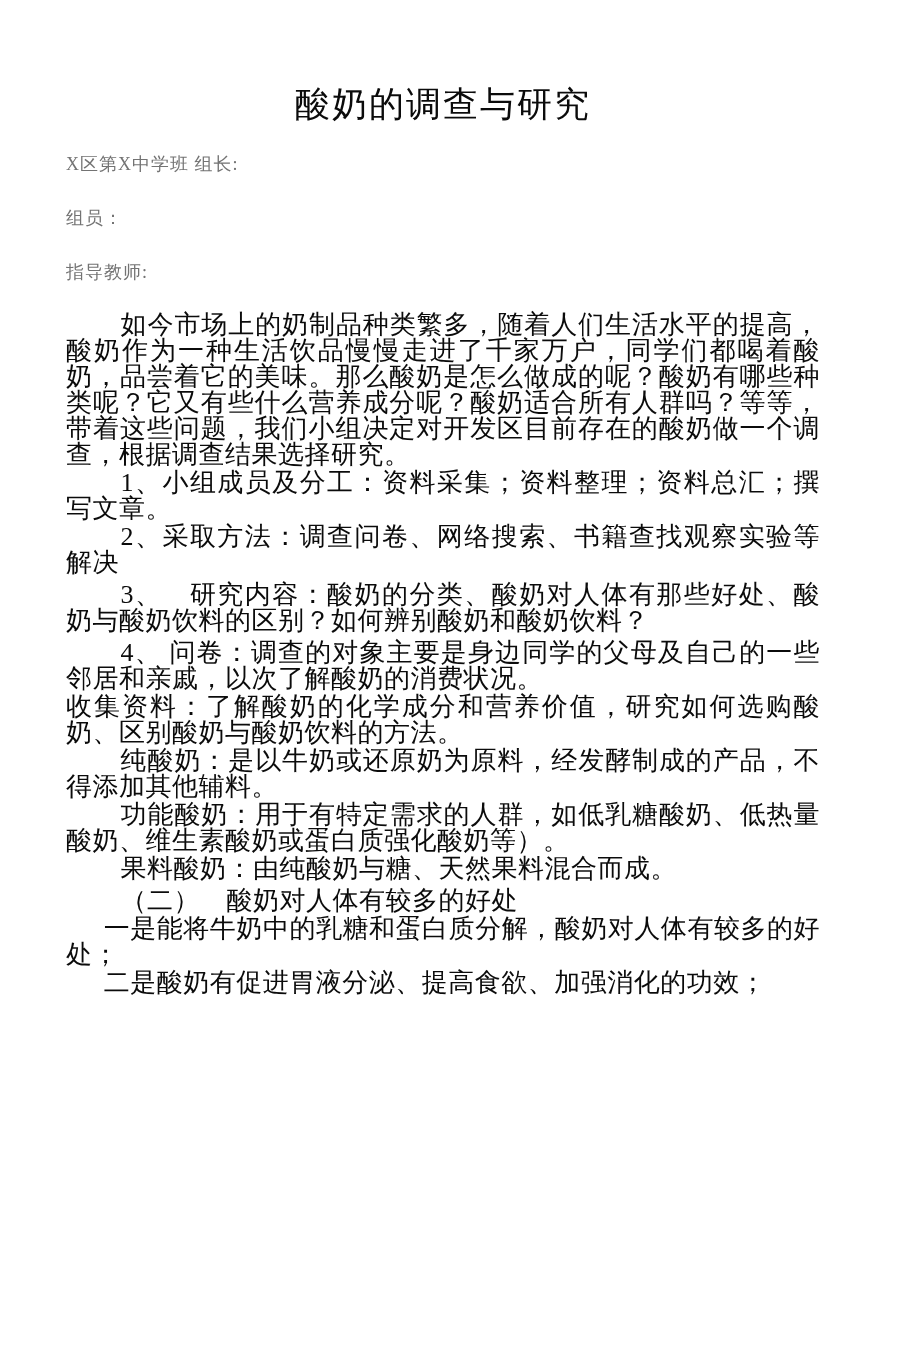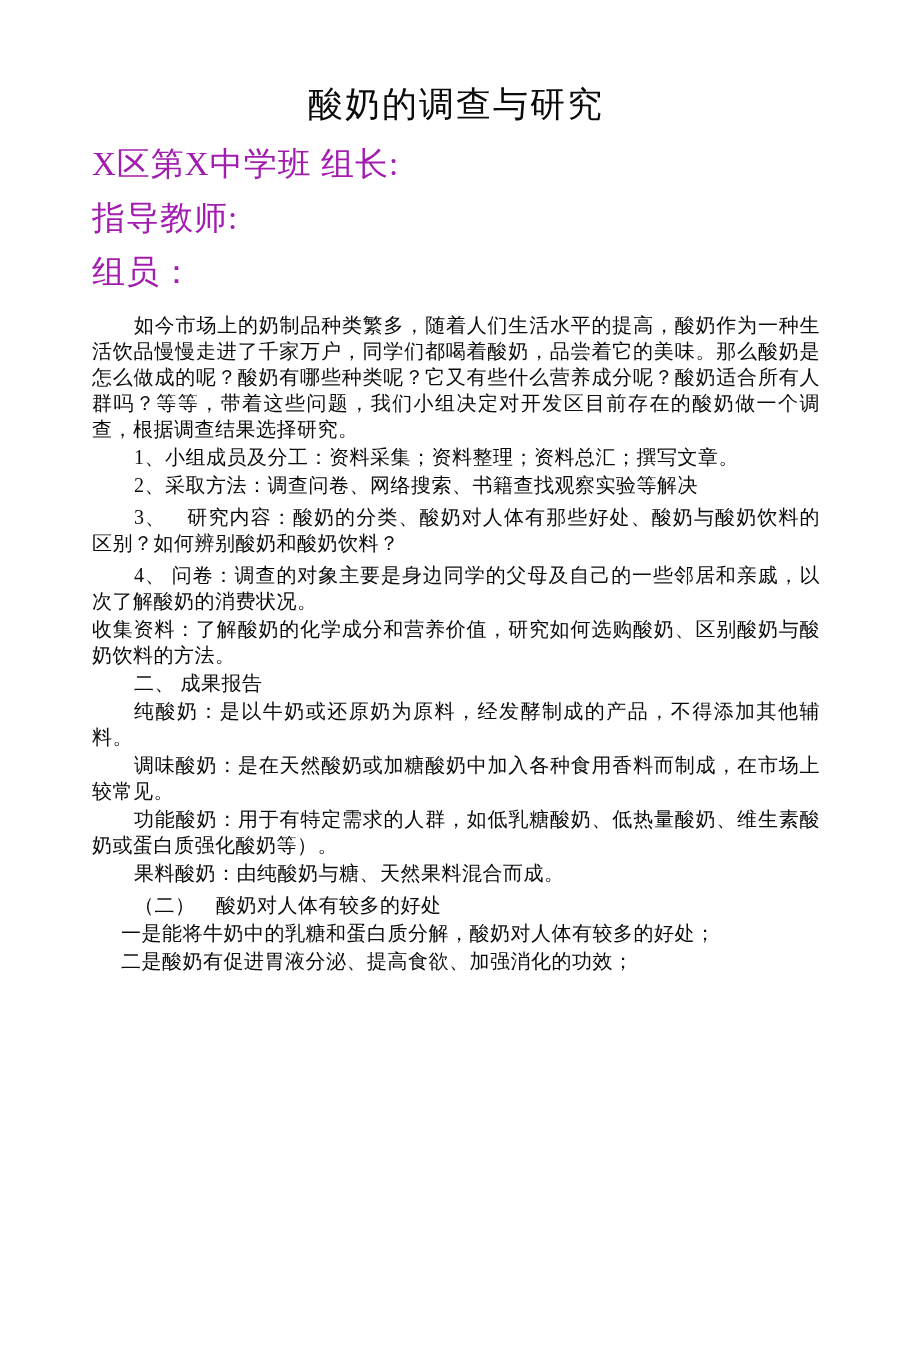--- a/index.html
+++ b/index.html
@@ -11,45 +11,45 @@
     width: 920px;
     height: 1361px;
     overflow: hidden;
     color: #000000;
     font-family: "Liberation Serif", "DejaVu Serif", serif;
   }
   .page {
     box-sizing: border-box;
     width: 920px;
     height: 1361px;
-    padding: 86px 100px 0 92px;
+    padding: 86px 100px 0 66px;
     background: #ffffff;
   }
   .doc-title {
     font-size: 35px;
     line-height: 38px;
     letter-spacing: 2px;
     text-align: center;
     font-weight: 400;
     margin: 0 0 26px 0;
     color: #0b0b0b;
   }
   .doc-header {
     margin: 0 0 20px 0;
   }
   .header-line {
-    font-size: 33px;
+    font-size: 18px;
     line-height: 28px;
     margin: 8px 0 26px 0;
     font-weight: 400;
     letter-spacing: 1px;
-    color: #a21caf;
+    color: #737373;
   }
   .doc-body {
-    font-size: 20px;
+    font-size: 26px;
     line-height: 26px;
     letter-spacing: 0.5px;
     text-align: justify;
     color: #0b0b0b;
   }
   .para {
     margin: 0 0 2px 0;
     text-indent: 0;
   }
   .ind2  { text-indent: 2.1em; }
@@ -59,34 +59,32 @@
 </style>
 </head>
 <body>
 
 <div class="page">
 
   <h1 class="doc-title">酸奶的调查与研究</h1>
 
   <div class="doc-header">
     <div class="header-line">X区第X中学班 组长:</div>
+    <div class="header-line">组员：</div>
     <div class="header-line">指导教师:</div>
-    <div class="header-line">组员：</div>
   </div>
 
   <div class="doc-body">
     <p class="para ind2">如今市场上的奶制品种类繁多，随着人们生活水平的提高，酸奶作为一种生活饮品慢慢走进了千家万户，同学们都喝着酸奶，品尝着它的美味。那么酸奶是怎么做成的呢？酸奶有哪些种类呢？它又有些什么营养成分呢？酸奶适合所有人群吗？等等，带着这些问题，我们小组决定对开发区目前存在的酸奶做一个调查，根据调查结果选择研究。</p>
     <p class="para ind2">1、小组成员及分工：资料采集；资料整理；资料总汇；撰写文章。</p>
     <p class="para ind2">2、采取方法：调查问卷、网络搜索、书籍查找观察实验等解决</p>
     <p class="para ind2 gap">3、　研究内容：酸奶的分类、酸奶对人体有那些好处、酸奶与酸奶饮料的区别？如何辨别酸奶和酸奶饮料？</p>
     <p class="para ind2 gap">4、 问卷：调查的对象主要是身边同学的父母及自己的一些邻居和亲戚，以次了解酸奶的消费状况。</p>
     <p class="para noind">收集资料：了解酸奶的化学成分和营养价值，研究如何选购酸奶、区别酸奶与酸奶饮料的方法。</p>
-    <p class="para ind2">二、 成果报告</p>
     <p class="para ind2">纯酸奶：是以牛奶或还原奶为原料，经发酵制成的产品，不得添加其他辅料。</p>
-    <p class="para ind2">调味酸奶：是在天然酸奶或加糖酸奶中加入各种食用香料而制成，在市场上较常见。</p>
     <p class="para ind2">功能酸奶：用于有特定需求的人群，如低乳糖酸奶、低热量酸奶、维生素酸奶或蛋白质强化酸奶等）。</p>
     <p class="para ind2">果料酸奶：由纯酸奶与糖、天然果料混合而成。</p>
     <p class="para ind2 gap">（二）　酸奶对人体有较多的好处</p>
     <p class="para ind15">一是能将牛奶中的乳糖和蛋白质分解，酸奶对人体有较多的好处；</p>
     <p class="para ind15">二是酸奶有促进胃液分泌、提高食欲、加强消化的功效；</p>
   </div>
 
 </div>
 
 </body></html>

